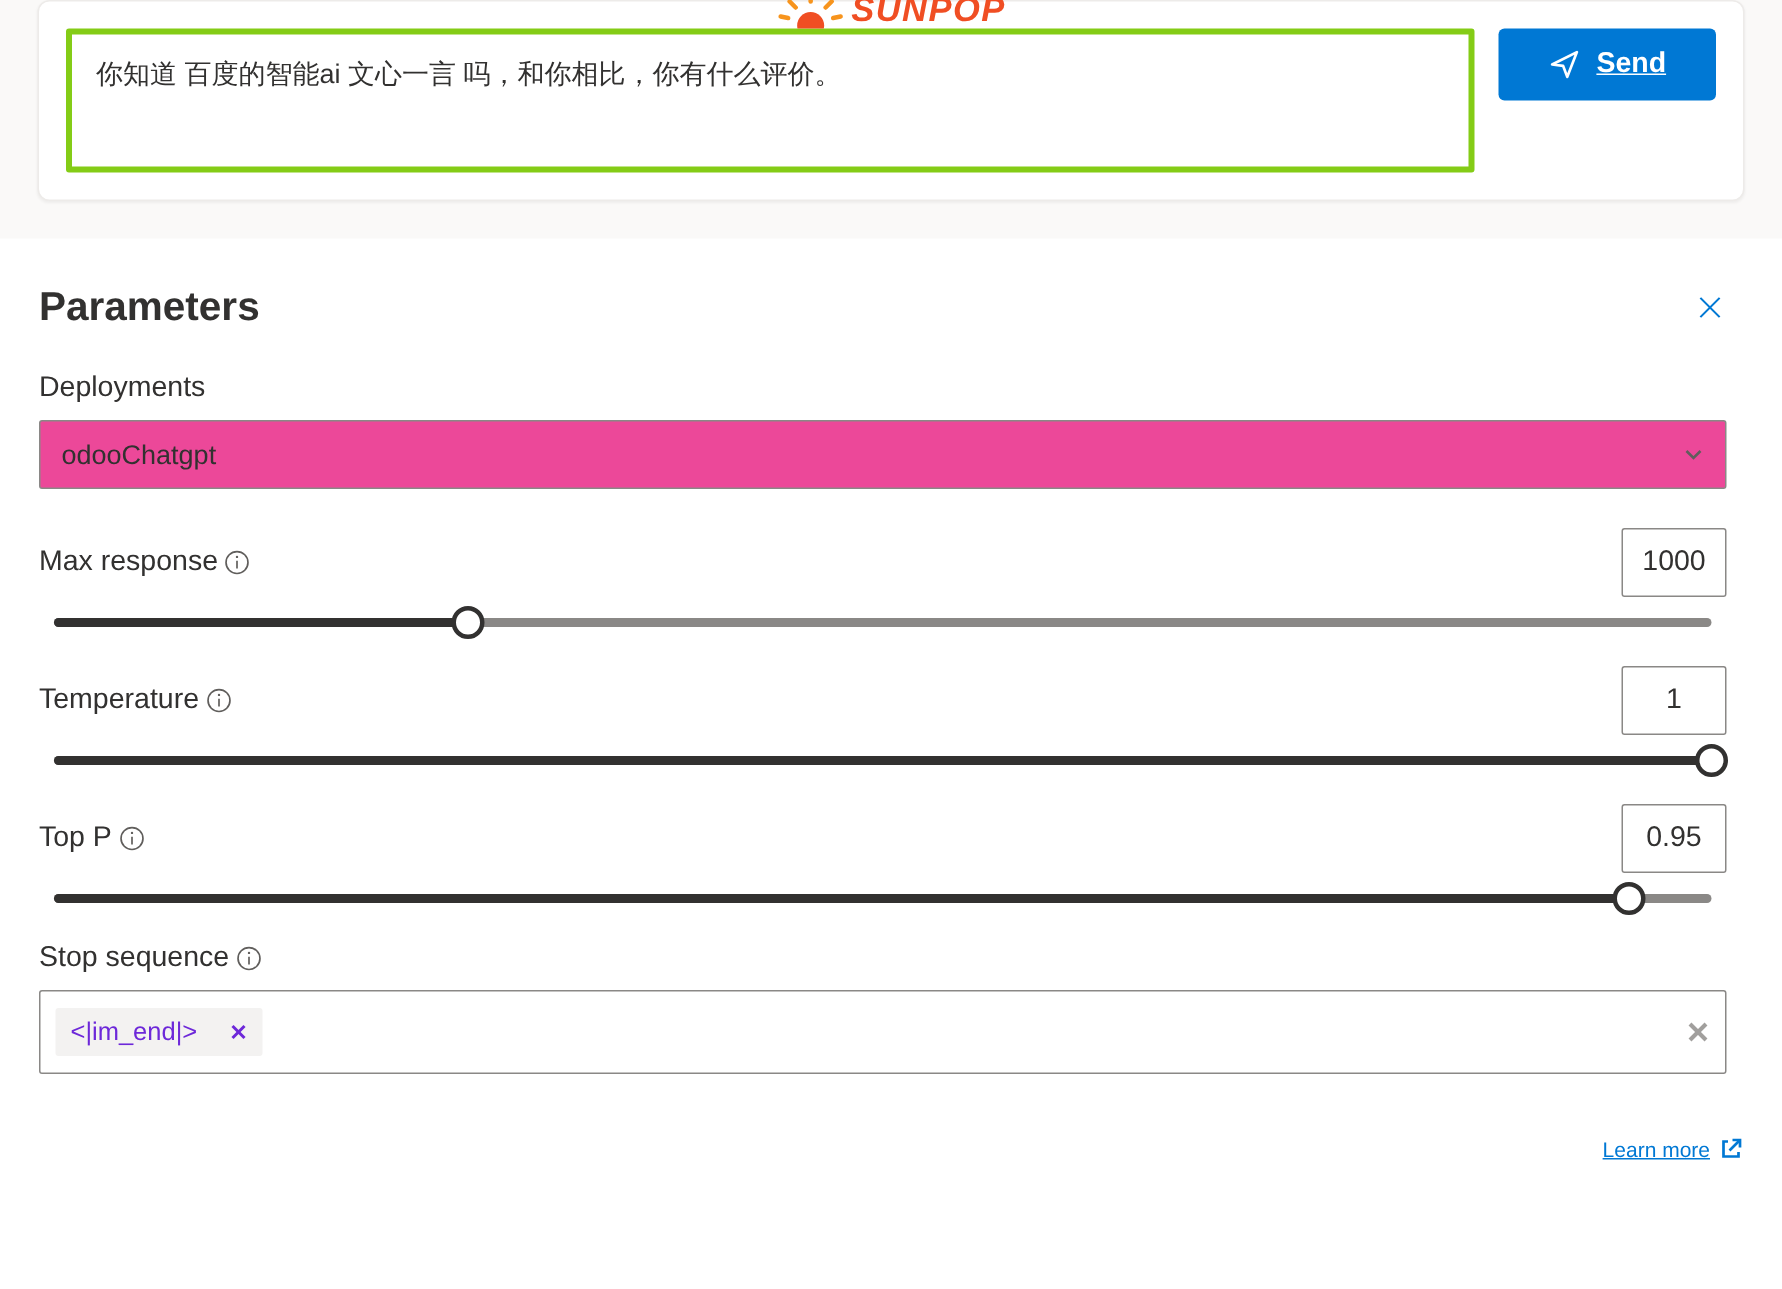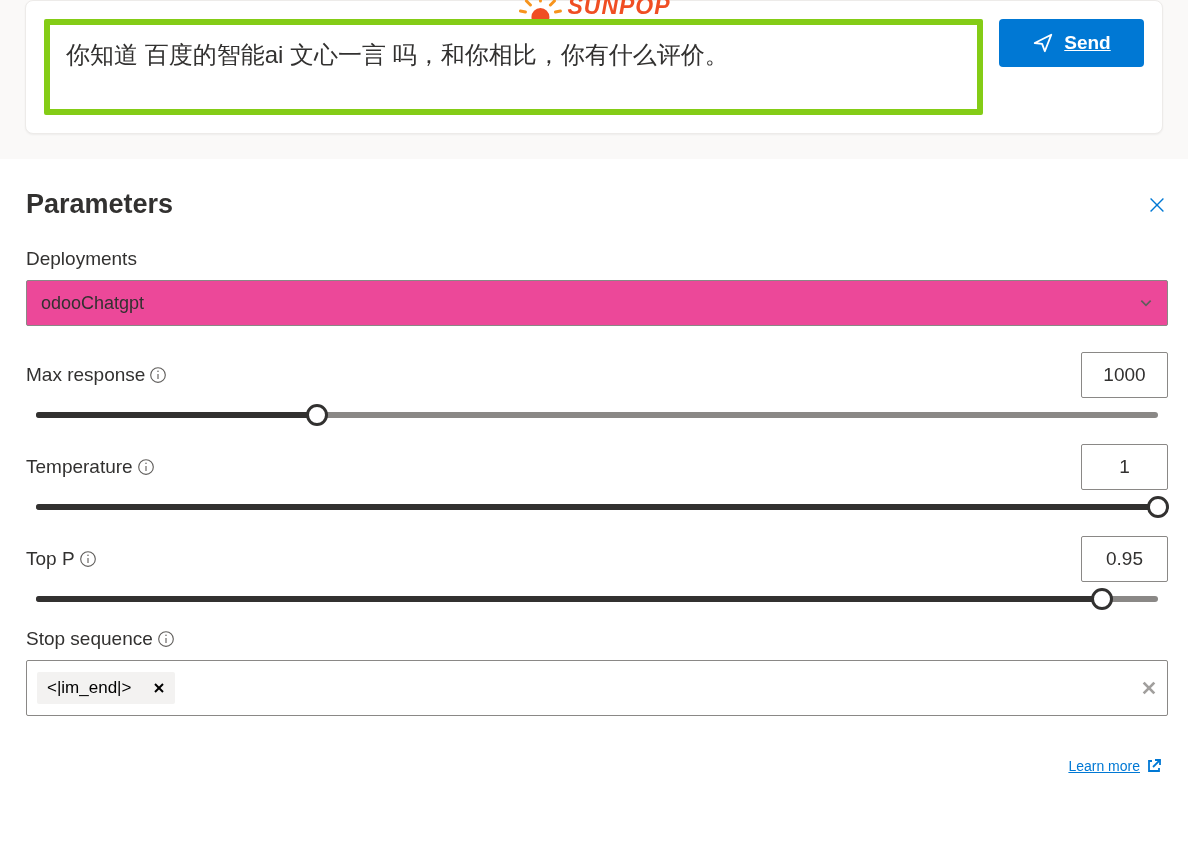--- a/index.html
+++ b/index.html
@@ -1,52 +1,52 @@
 <!DOCTYPE html>
 <html><head>
 <meta charset="utf-8">
 <style>
 * { box-sizing: border-box; margin: 0; padding: 0; }
 body { font-family: "Segoe UI", -apple-system, sans-serif; font-size: 14px; color: #323130; background: #fff; width: 1188px; }
 
 .top-section { background: #faf9f8; padding: 0 25px 25px 25px; }
 .input-card { background: #fff; border: 1px solid #edebe9; border-radius: 8px; padding: 18px; display: flex; gap: 16px; box-shadow: 0 1px 2px rgba(0,0,0,0.05); position: relative; }
-.input-box { flex: 1; border: 6px solid #84cc16; border-radius: 2px; padding: 14px 16px; min-height: 96px; font-size: 24px; color: #323130; resize: none; font-family: inherit; outline: none; }
+.input-box { flex: 1; border: 4px solid #84cc16; border-radius: 2px; padding: 14px 16px; min-height: 96px; font-size: 18px; color: #323130; resize: none; font-family: inherit; outline: none; }
 .send-btn { background: #0078d4; color: #fff; border: none; border-radius: 4px; height: 48px; width: 145px; display: flex; align-items: center; justify-content: center; gap: 10px; font-size: 19px; font-weight: 600; cursor: pointer; text-decoration: underline; }
 .send-btn svg { width: 22px; height: 22px; }
 
 .watermark { position: absolute; top: -8px; left: 50%; transform: translateX(-50%); display: flex; align-items: center; gap: 4px; pointer-events: none; }
 .watermark-text { font-size: 23px; font-weight: 700; font-style: italic; color: #f04e23; letter-spacing: 1px; }
 .watermark-sun { width: 46px; height: 24px; }
 
-.params-section { padding: 30px 20px 10px 26px; }
+.params-section { padding: 30px 37px 10px 26px; }
 .params-header { display: flex; justify-content: space-between; align-items: center; margin-bottom: 28px; }
 .params-title { font-size: 27px; font-weight: 600; color: #323130; }
 .close-x { color: #0078d4; cursor: pointer; width: 22px; height: 22px; }
 
 .field { margin-right: 0; margin-bottom: 26px; }
 .field-label { font-size: 19px; font-weight: 400; color: #323130; display: inline-flex; align-items: center; gap: 4px; margin-bottom: 10px; }
 .info-icon { width: 18px; height: 18px; color: #605e5c; display: inline-flex; align-items: center; justify-content: center; }
 .info-icon svg { width: 18px; height: 18px; }
 
 .select { width: 100%; border: 1px solid #8a8886; border-radius: 2px; height: 46px; padding: 0 14px; display: flex; align-items: center; justify-content: space-between; font-size: 18px; color: #323130; cursor: pointer; background: #ec4899; }
 .select svg { width: 14px; height: 14px; color: #605e5c; }
 
 .slider-row { display: flex; align-items: center; gap: 0; }
 .slider-row .field-label { flex: 0 0 auto; margin-bottom: 0; }
 .slider-row .num-input { margin-left: auto; }
-.num-input { width: 87px; height: 46px; border: 1px solid #8a8886; border-radius: 2px; text-align: center; font-size: 19px; color: #323130; }
+.num-input { width: 70px; height: 46px; border: 1px solid #8a8886; border-radius: 2px; text-align: center; font-size: 19px; color: #323130; }
 
 .slider-track { position: relative; height: 6px; margin: 14px 10px 6px 10px; }
 .slider-rail { position: absolute; left: 0; right: 0; top: 0; height: 6px; background: #8a8886; border-radius: 3px; }
 .slider-fill { position: absolute; left: 0; top: 0; height: 6px; background: #323130; border-radius: 3px; }
 .slider-thumb { position: absolute; top: -8px; width: 22px; height: 22px; background: #fff; border: 3px solid #323130; border-radius: 50%; margin-left: -11px; cursor: pointer; }
 
 .tag-box { width: 100%; border: 1px solid #8a8886; border-radius: 2px; min-height: 56px; padding: 8px 10px; display: flex; align-items: center; gap: 8px; }
-.tag { background: #f3f2f1; border-radius: 2px; padding: 6px 10px; display: inline-flex; align-items: center; gap: 22px; font-size: 17px; color: #000000; }
+.tag { background: #f3f2f1; border-radius: 2px; padding: 6px 10px; display: inline-flex; align-items: center; gap: 22px; font-size: 17px; color: #6d28d9; }
 .tag-x { cursor: pointer; font-weight: 700; display: inline-flex; }
 .tag-box-clear { margin-left: auto; color: #a19f9d; cursor: pointer; font-size: 20px; display: inline-flex; }
 
 .learn-more-row { text-align: right; padding: 6px 26px 10px 0; }
 .learn-more { color: #0078d4; font-size: 14px; text-decoration: underline; cursor: pointer; display: inline-flex; align-items: center; gap: 6px; }
 .learn-more svg { width: 16px; height: 16px; }
 </style>
 </head>
 <body>
 

